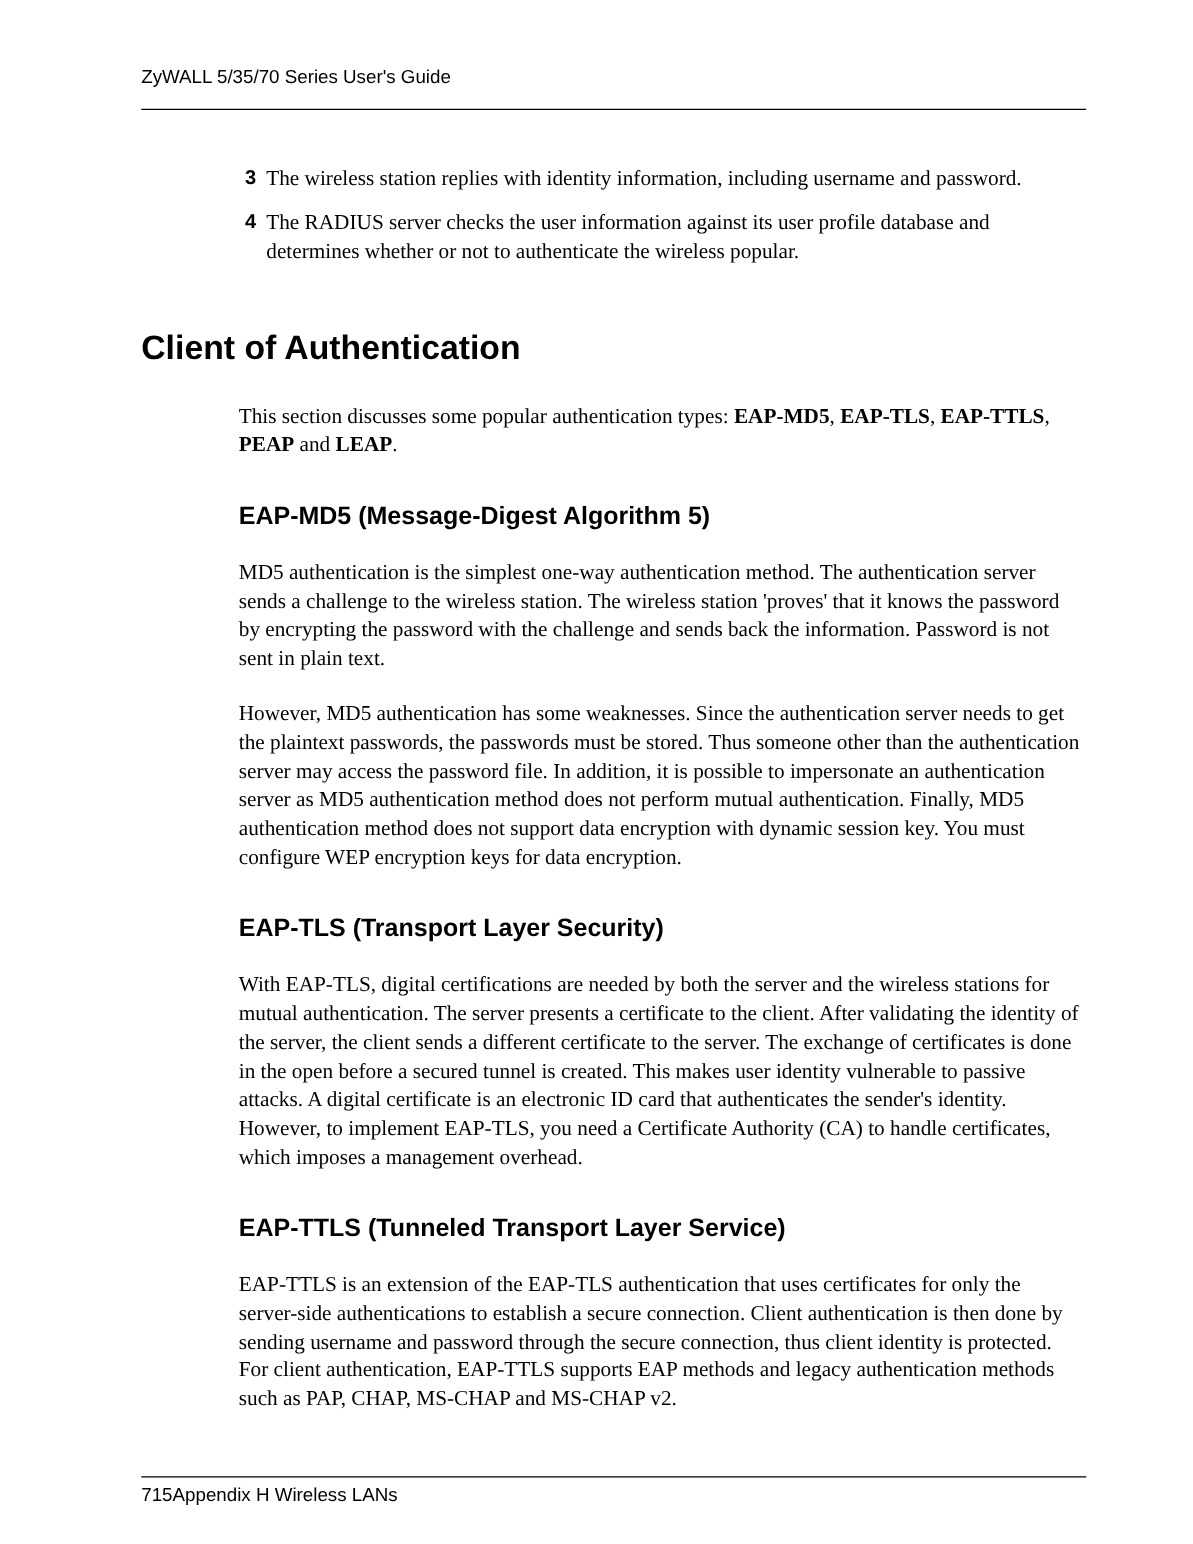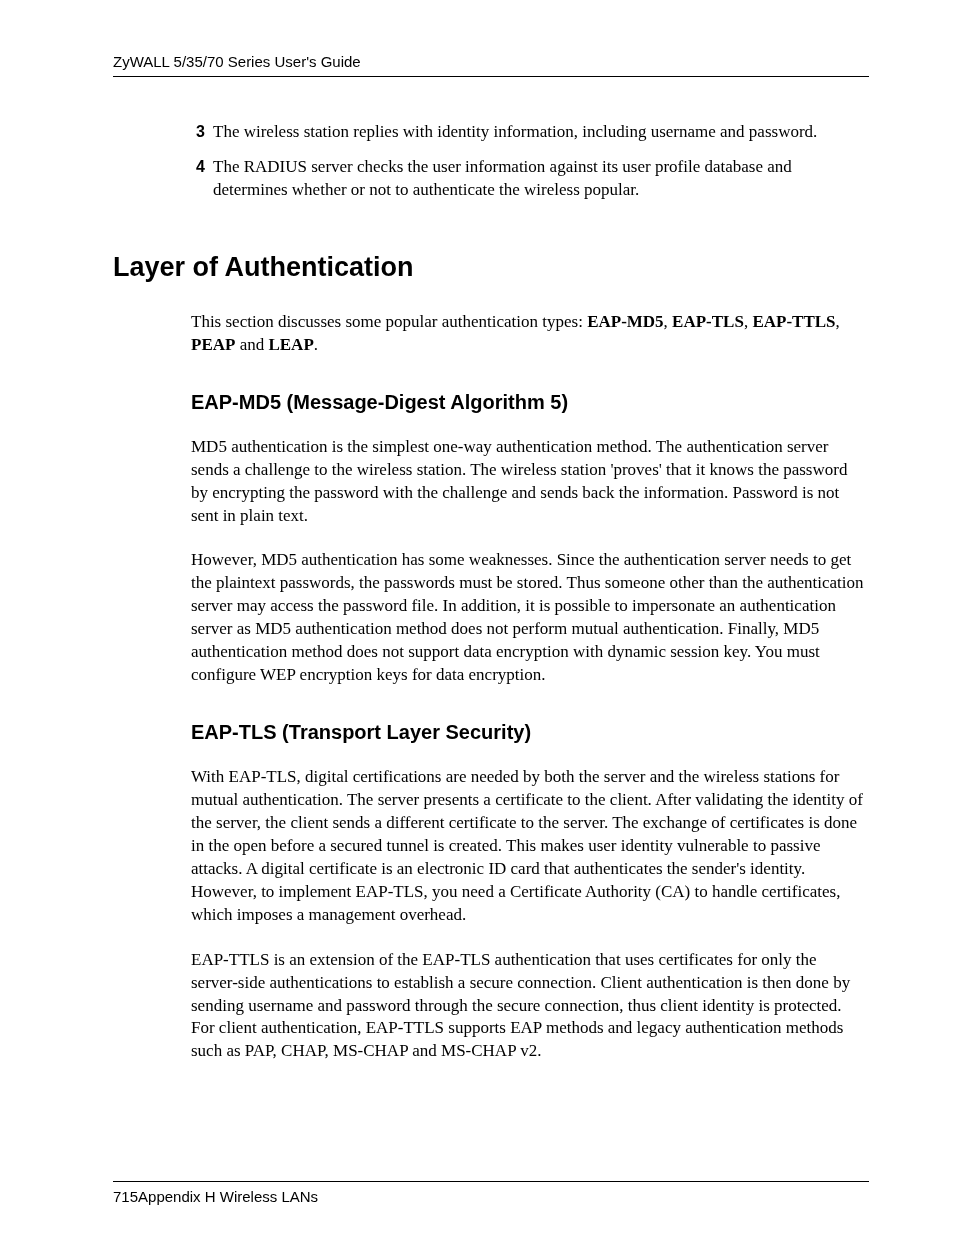--- a/index.html
+++ b/index.html
@@ -17,21 +17,21 @@
     .page {
       padding: 53px 85px 0 85px;
       box-sizing: border-box;
       height: 100%;
       position: relative;
     }
     .header {
       font-family: Arial, Helvetica, sans-serif;
       font-size: 15px;
       color: #000;
-      padding-bottom: 6px;
+      padding-bottom: 17px;
       border-bottom: 1px solid #000;
       margin-left: 28px;
       margin-right: 0;
     }
     .content {
       margin-top: 44px;
     }
     .ol-body {
       display: flex;
       align-items: flex-start;
@@ -105,34 +105,35 @@
       <div class="ol-body">
         <div class="ol-num">3</div>
         <div class="ol-text">The wireless station replies with identity information, including username and password.</div>
       </div>
       <div class="ol-body">
         <div class="ol-num">4</div>
         <div class="ol-text">The RADIUS server checks the user information against its user profile database and determines whether or not to authenticate the wireless popular.</div>
       </div>
     </div>
 
-    <h1 class="section-title">Layer of  Authentication</h1>
+    <h1 class="section-title">Client of  Authentication</h1>
 
     <div class="body-block">
       <p class="body">
         <span>This section discusses some popular authentication types: </span><span class="bold">EAP-MD5</span><span>, </span><span class="bold">EAP-TLS</span><span>, </span><span class="bold">EAP-TTLS</span><span>, </span><span class="bold">PEAP</span><span> and </span><span class="bold">LEAP</span><span>.</span>
       </p>
 
       <h2 class="sub-title">EAP-MD5 (Message-Digest Algorithm 5)</h2>
       <p class="body">MD5 authentication is the simplest one-way authentication method. The authentication server sends a challenge to the wireless station. The wireless station 'proves' that it knows the password by encrypting the password with the challenge and sends back the information. Password is not sent in plain text.</p>
       <p class="body">However, MD5 authentication has some weaknesses. Since the authentication server needs to get the plaintext passwords, the passwords must be stored. Thus someone other than the authentication server may access the password file. In addition, it is possible to impersonate an authentication server as MD5 authentication method does not perform mutual authentication. Finally, MD5 authentication method does not support data encryption with dynamic session key. You must configure WEP encryption keys for data encryption.</p>
 
       <h2 class="sub-title">EAP-TLS (Transport Layer Security)</h2>
       <p class="body">With EAP-TLS, digital certifications are needed by both the server and the wireless stations for mutual authentication. The server presents a certificate to the client. After validating the identity of the server, the client sends a different certificate to the server. The exchange of certificates is done in the open before a secured tunnel is created. This makes user identity vulnerable to passive attacks. A digital certificate is an electronic ID card that authenticates the sender's identity. However, to implement EAP-TLS, you need a Certificate Authority (CA) to handle certificates, which imposes a management overhead.</p>
 
+      <h2 class="sub-title">EAP-TTLS (Tunneled Transport Layer Service)</h2>
       <p class="body">EAP-TTLS is an extension of the EAP-TLS authentication that uses certificates for only the server-side authentications to establish a secure connection. Client authentication is then done by sending username and password through the secure connection, thus client identity is protected. For client authentication, EAP-TTLS supports EAP methods and legacy authentication methods such as PAP, CHAP, MS-CHAP and MS-CHAP v2.</p>
     </div>
   </div>
 
   <div class="footer">
     <div class="footer-line">
       <span>715</span>
       <span>Appendix H Wireless LANs</span>
     </div>
   </div>

